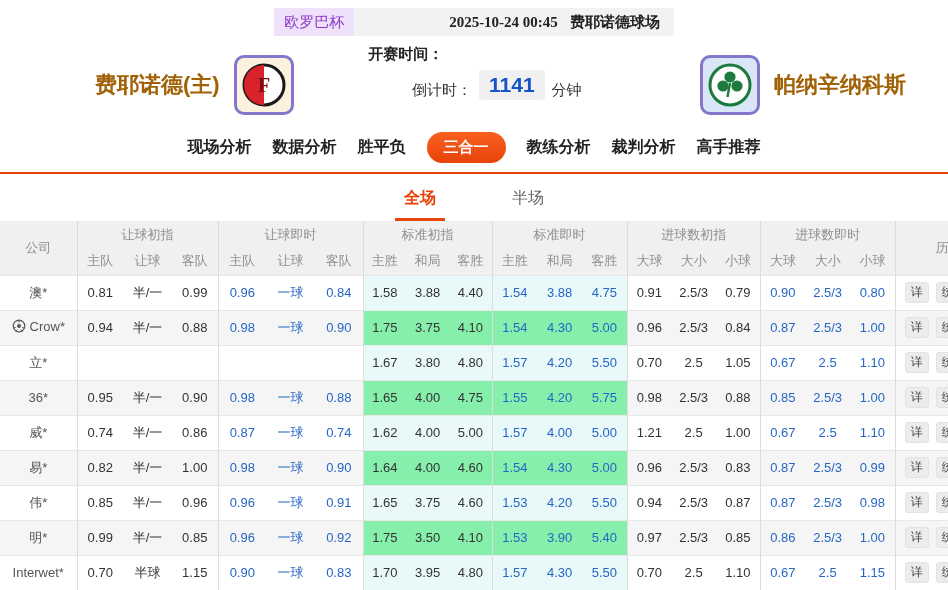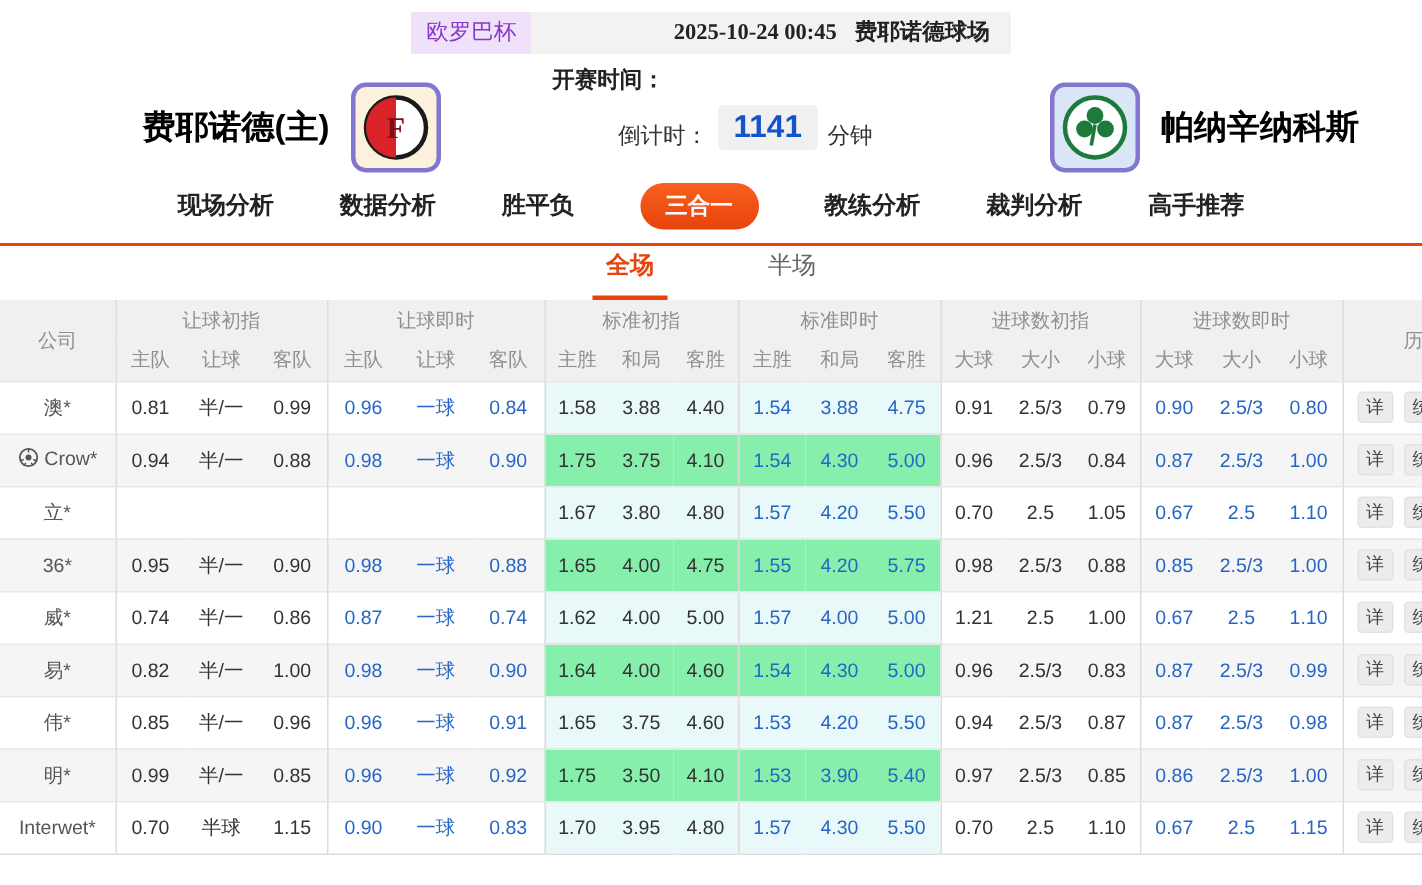--- a/index.html
+++ b/index.html
@@ -11,32 +11,32 @@
   
   .topbar-wrap { display:flex; justify-content:center; padding-top:8px; }
   .topbar { display:inline-flex; align-items:stretch; background:#f2f2f2; height:28px; line-height:28px; font-size:15px; border-radius:2px; }
   .league-badge { background:#efe1fa; color:var(--badge-purple,#8a36c9); padding:0 10px; cursor:pointer; }
   .kickoff { font-weight:bold; color:#222; padding:0 6px 0 14px;margin-top:32px; }
   .kickoff-time { font-weight:bold; color:#222;font-family:Liberation Serif, serif; }
   .venue { font-weight:bold; color:#222; padding:0 14px 0 12px; }
   
   .match-header { display:flex; align-items:center; justify-content:space-between; margin-top:12px; height:74px; padding:0 42px 0 95px; }
   .team { display:flex; align-items:center; gap:14px; }
-  .team-name { font-size:22px; font-weight:bold; color:#000000; white-space:nowrap; }
+  .team-name { font-size:22px; font-weight:bold; color:#a16207; white-space:nowrap; }
   .logo-box { width:60px; height:60px; border:3px solid #8277cc; border-radius:10px; display:flex; align-items:center; justify-content:center; }
   .home-box { background:#fbf1dc; }
   .away-box { background:#d9e6f7; }
   .countdown { font-size:15px; color:#333; display:flex; align-items:flex-end; white-space:nowrap; }
   .cd-chip { background:#f0f0f0; color:var(--cd-blue,#1553c8); font-weight:bold; font-size:21px; padding:3px 10px; margin:0 7px; border-radius:3px; }
   
-  .nav { display:flex; justify-content:center; align-items:center; gap:44px; padding-bottom:9px; border-bottom:2px solid var(--accent,#e8430a); }
+  .nav { display:flex; justify-content:center; align-items:center; gap:21px; margin-top:10px; padding-bottom:9px; border-bottom:2px solid var(--accent,#e8430a); }
   .nav-tab { font-size:16px; font-weight:bold; color:#222; cursor:pointer; white-space:nowrap; }
   .nav-tab.active { background:linear-gradient(180deg,#f8601f,var(--accent,#e8430a)); color:#fff; padding:6px 17px; border-radius:17px; font-size:15px; }
   
-  .scope { display:flex; justify-content:center; gap:58px; margin-top:3px; height:33px; }
+  .scope { display:flex; justify-content:center; gap:58px; margin-top:14px; height:33px; }
   .scope-tab { font-size:16px; color:#666; padding:0 9px 7px 9px; cursor:pointer; }
   .scope-tab.active { color:var(--accent,#e8430a); font-weight:bold; border-bottom:3px solid var(--accent,#e8430a); }
   
   .table-wrap { width:948px; overflow:hidden; }
   table { border-collapse:collapse; table-layout:fixed; width:980px; font-size:13px; }
   thead th { background:#f0f0f0; color:#8f8f8f; font-weight:normal; height:27px; text-align:center; }
   thead { border-bottom:1px solid #ddd; }
   th.gb, td.gb { border-left:1px solid #dcdcdc; }
   tbody td { text-align:center; height:35px; border-top:1px solid #e8e8e8; color:#333; background:#fff; }
   tbody tr.alt td { background:#f5f5f5; }

